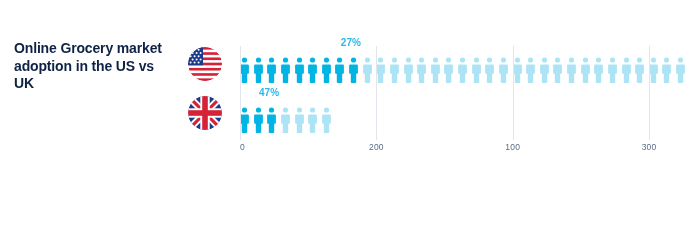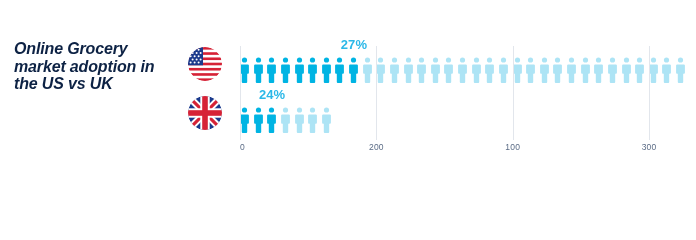--- a/index.html
+++ b/index.html
@@ -6,22 +6,22 @@
   body{
     width:696px;height:180px;background:#ffffff;
     font-family:"Liberation Sans",sans-serif;
     overflow:hidden;position:relative;
   }
   #infographic{position:absolute;inset:0;width:696px;height:180px;background:#ffffff;}
 
   
   #caption-panel{position:absolute;left:14px;top:40px;width:160px;}
   #headline{
-    font-size:16px;line-height:17.5px;font-weight:bold;
-    color:#0d2244;letter-spacing:-0.15px;margin:0;font-style:italic;
+    font-size:14px;line-height:17.5px;font-weight:bold;
+    color:#0d2244;letter-spacing:-0.15px;margin:0;
   }
   #subheadline{
     margin:16px 0 0 0;font-size:12.5px;line-height:17px;font-weight:400;
     color:#5b6c86;letter-spacing:-0.1px;
   }
 
   
   .flag-badge{position:absolute;width:34px;height:34px;border-radius:50%;overflow:hidden;}
   #flag-us{left:188px;top:47px;}
   #flag-uk{left:188px;top:96px;}
@@ -39,21 +39,21 @@
     letter-spacing:0.1px;white-space:nowrap;
   }
 
   .pictogram-row{position:absolute;left:0;height:28px;display:flex;align-items:flex-end;}
   #row-us{top:9px;}
   #row-uk{top:59px;}
   .person-icon{display:block;flex:0 0 auto;}
   .person-icon svg{display:block;}
 
   .pct-label{
-    position:absolute;font-size:13px;font-weight:bold;color:#2bb8e8;
+    position:absolute;font-size:10px;font-weight:bold;color:#2bb8e8;
     letter-spacing:0.1px;white-space:nowrap;
   }
   #pct-us{top:-9px;}
   #pct-uk{top:41px;}
 </style>
 </head>
 <body>
 
 <div id="infographic">
 
@@ -367,21 +367,21 @@
             <path d="M1.1 7.4h6.8a1 1 0 0 1 1 1v7.4a.9.9 0 0 1-.9.9H7.2V25a1 1 0 0 1-1 1H5.2a1 1 0 0 1-1-1v-8.3H4.8V25a1 1 0 0 1-1 1H2.8a1 1 0 0 1-1-1v-8.3H1.0a.9.9 0 0 1-.9-.9V8.4a1 1 0 0 1 1-1z" fill="#ade4f5"></path>
           </svg>
         </span>
         <span class="person-icon" style="margin-left:4.64px">
           <svg width="9" height="26" viewBox="0 0 9 26" xmlns="http://www.w3.org/2000/svg">
             <circle cx="4.5" cy="3" r="2.6" fill="#ade4f5"></circle>
             <path d="M1.1 7.4h6.8a1 1 0 0 1 1 1v7.4a.9.9 0 0 1-.9.9H7.2V25a1 1 0 0 1-1 1H5.2a1 1 0 0 1-1-1v-8.3H4.8V25a1 1 0 0 1-1 1H2.8a1 1 0 0 1-1-1v-8.3H1.0a.9.9 0 0 1-.9-.9V8.4a1 1 0 0 1 1-1z" fill="#ade4f5"></path>
           </svg>
         </span>
       </div>
-    <div class="pct-label" id="pct-uk" style="left: 18.9091px;">24%</div>
+    <div class="pct-label" id="pct-uk" style="left: 18.9091px;">47%</div>
 
     <div id="gridlines">
         <div class="gridline" style="left:0.00px"></div>
         <div class="gridline" style="left:136.36px"></div>
         <div class="gridline" style="left:272.73px"></div>
         <div class="gridline" style="left:409.09px"></div>
       </div>
     <div id="ticklabels">
         <div class="tick-label" style="left:0.00px;transform:none;">0</div>
         <div class="tick-label" style="left:136.36px;">200</div>

